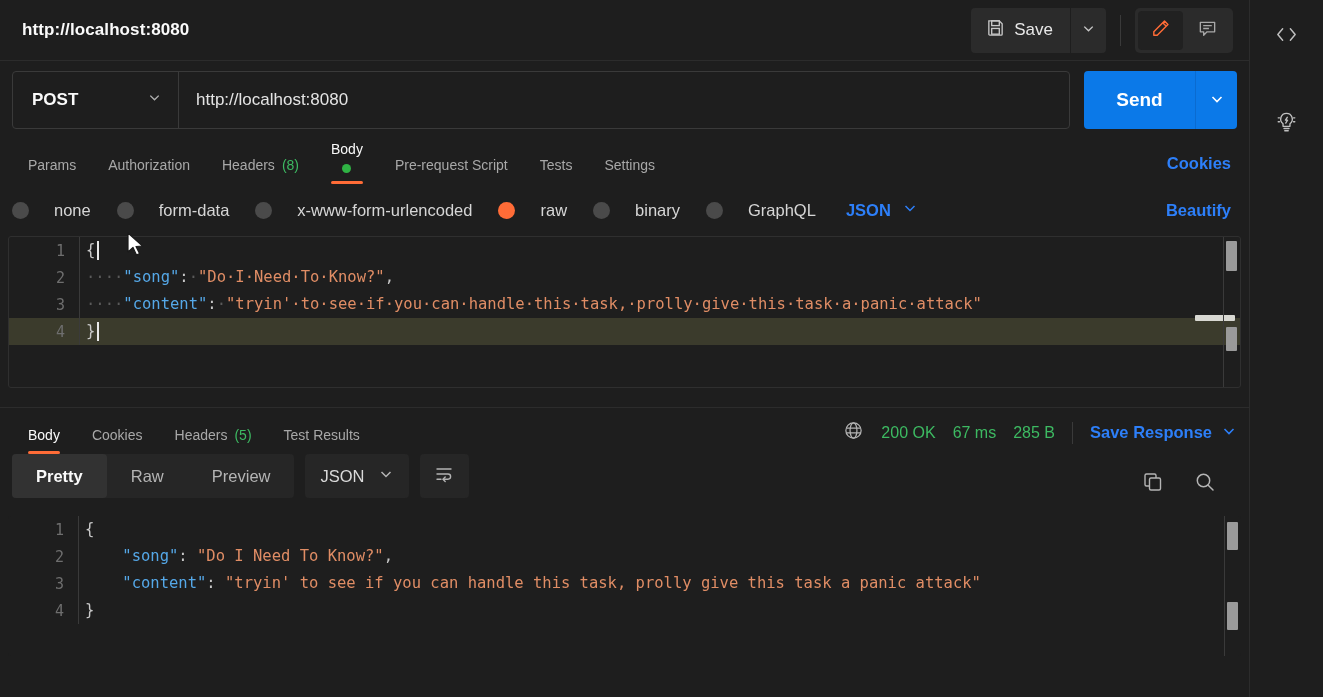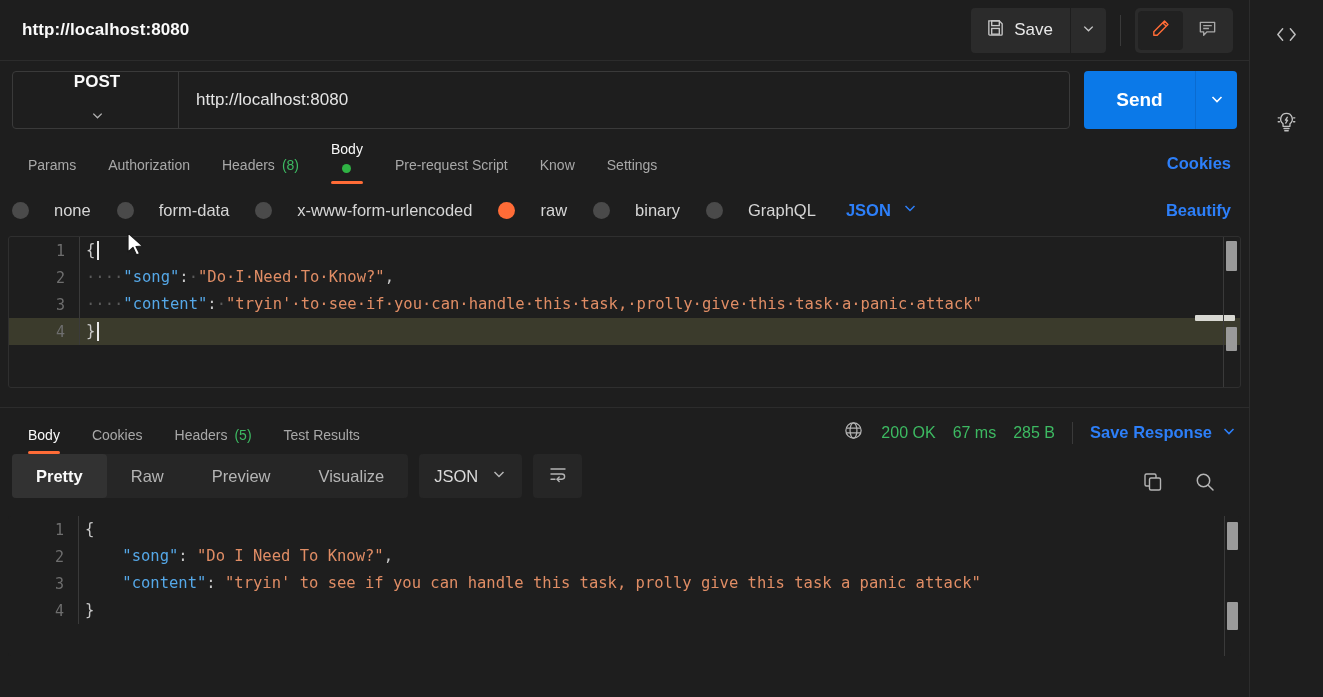--- a/index.html
+++ b/index.html
@@ -50,21 +50,20 @@
   .urlrow { height: 78px; display: flex; align-items: center; padding: 0 12px; gap: 0; }
   .url-wrap {
     flex: 1; display: flex; align-items: center; height: 58px;
     border: 1px solid #3a3a3a; border-radius: 4px; background: #1e1e1e; overflow: hidden;
   }
   .method {
     display: flex; align-items: center; justify-content: space-between;
     width: 166px; height: 100%; padding: 0 16px 0 19px;
     color: #fafafa; font-size: 17px; font-weight: bold; cursor: pointer;
     border-right: 1px solid #3a3a3a;
-    flex-direction: column;
   }
   .url-input {
     flex: 1; height: 100%; background: transparent; border: none; outline: none;
     color: #e4e4e4; font-size: 17px; padding: 0 17px;
     font-family: "Liberation Sans", sans-serif;
   }
   .send-group { display: flex; margin-left: 14px; }
   .btn-send {
     background: #0b79e8; color: #fff; border: none; cursor: pointer;
     font-size: 19px; font-weight: bold; height: 58px; width: 111px;
@@ -258,21 +257,21 @@
       </div>
       <div class="tab active">
         <span>Body</span>
         <span class="greendot"></span>
         <span class="underline"></span>
       </div>
       <div class="tab">
         <span>Pre-request Script</span>
       </div>
       <div class="tab">
-        <span>Know</span>
+        <span>Tests</span>
       </div>
       <div class="tab">
         <span>Settings</span>
       </div>
       <div style="margin-left:auto; padding-bottom:11px; padding-right:6px;">
         <span class="link-blue">Cookies</span>
       </div>
     </div>
 
     <div class="bodyrow">
@@ -378,21 +377,20 @@
           </span>
         </span>
       </div>
     </div>
 
     <div class="viewrow">
       <div class="seg">
         <div class="seg-item active">Pretty</div>
         <div class="seg-item">Raw</div>
         <div class="seg-item">Preview</div>
-        <div class="seg-item">Visualize</div>
       </div>
       <div class="fmt-sel">
         <span>JSON</span>
         <span>
           <svg width="16" height="16" viewBox="0 0 16 16" fill="none" stroke="#b4b4b4" stroke-width="1.5">
             <path d="M3.5 6l4.5 4.5L12.5 6"></path>
           </svg>
         </span>
       </div>
       <div class="wrap-btn">

